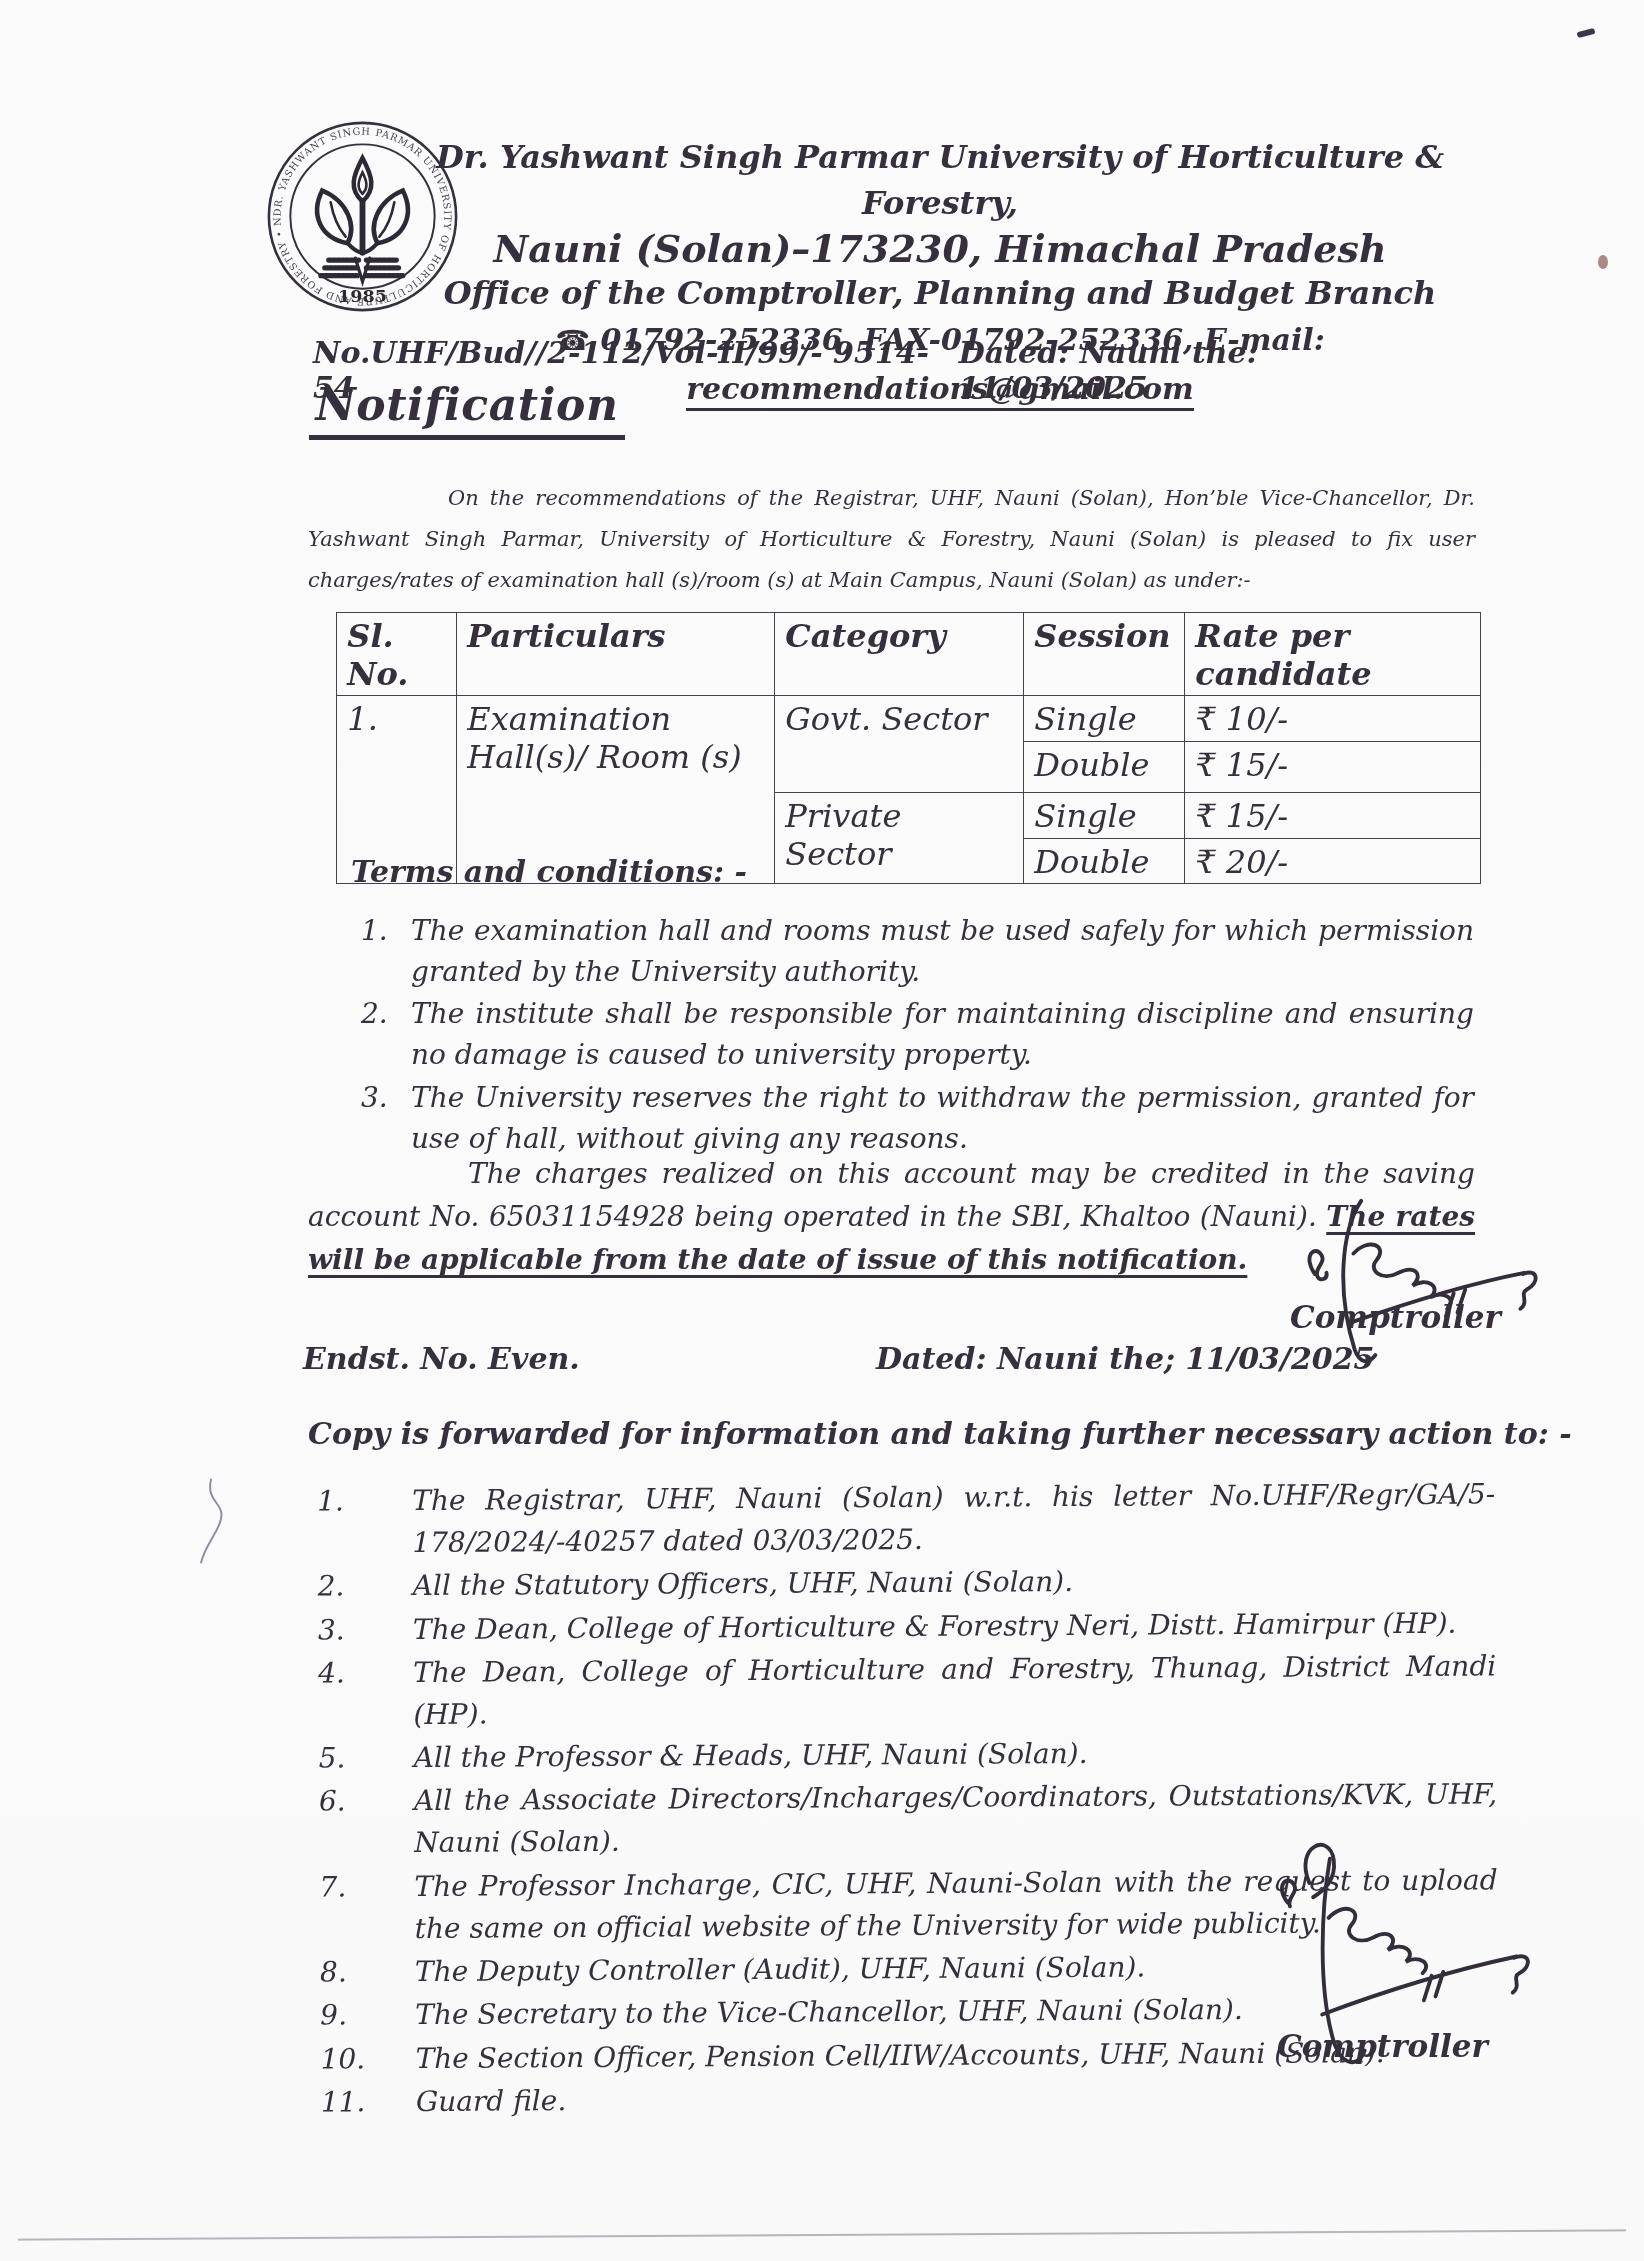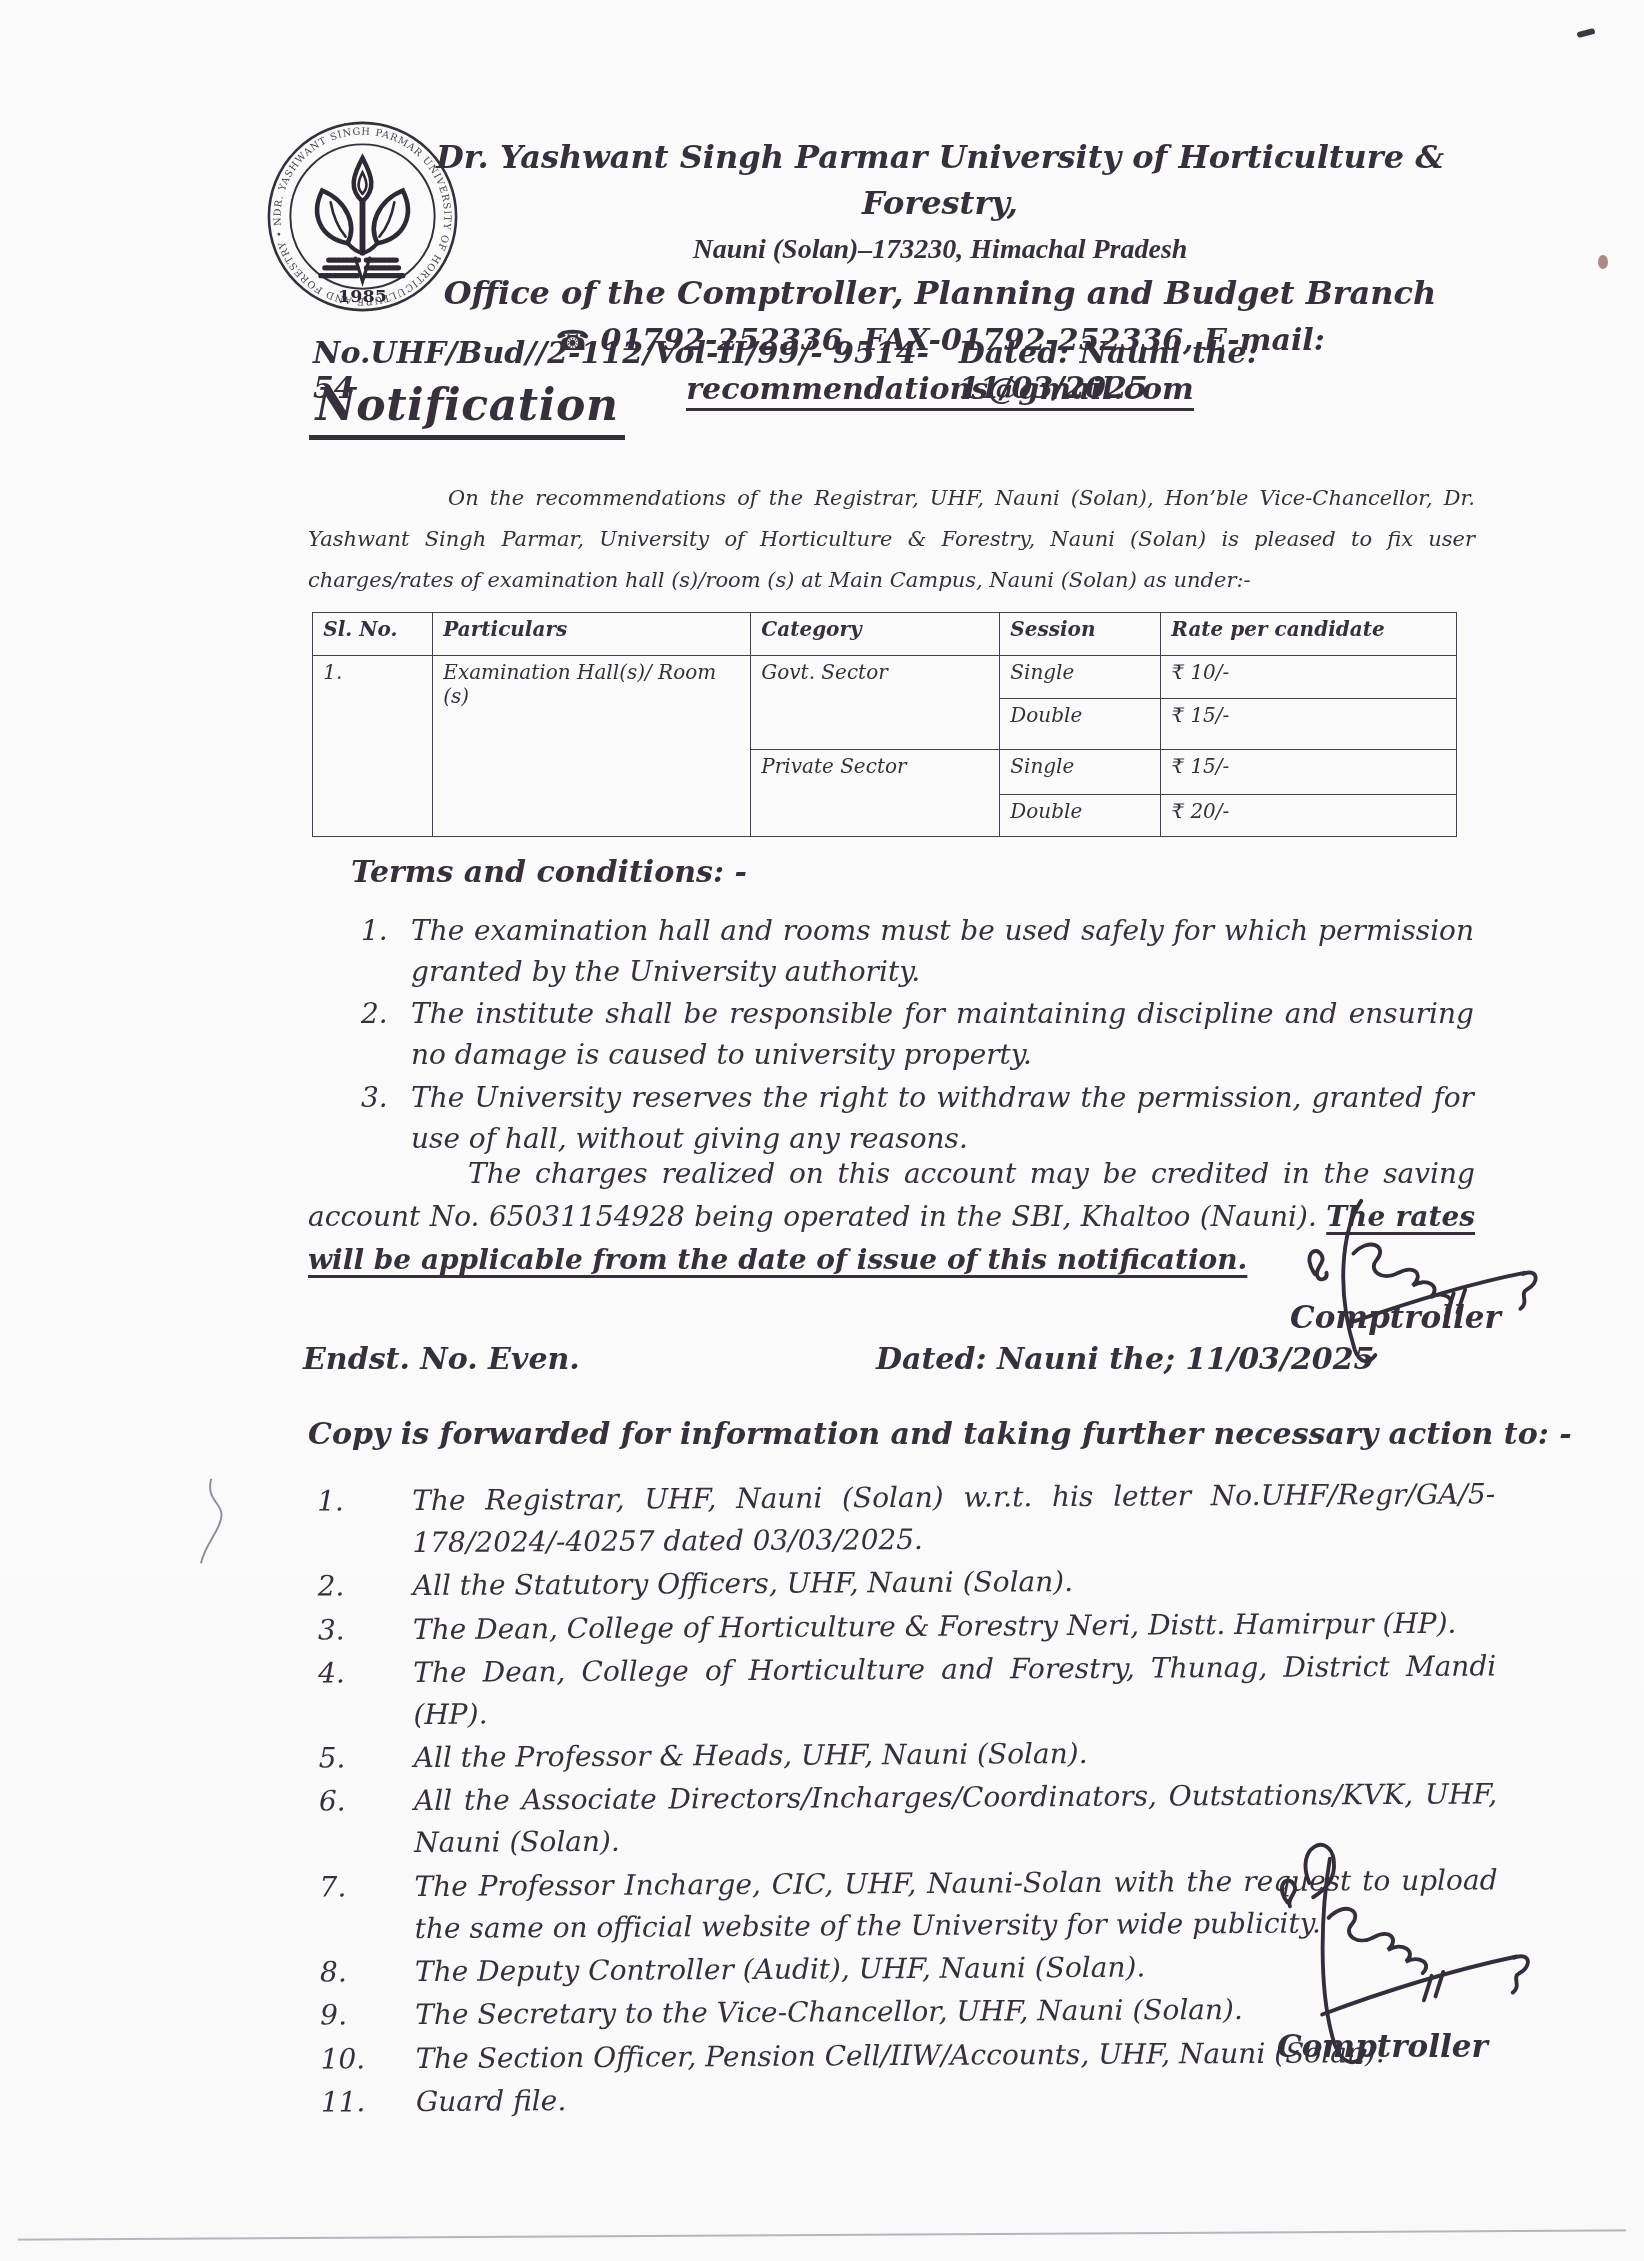--- a/index.html
+++ b/index.html
@@ -10,32 +10,32 @@
     background:linear-gradient(180deg,#fcfbfc 0%,#fbfafb 60%,#faf9fa 100%);
     font-family:"DejaVu Serif","Liberation Serif",serif;
     font-style:italic;
     color:#35303c;
     overflow:hidden;
   }
   
   .logo{position:absolute;left:265px;top:119px;width:195px;height:195px;}
   .header-text{position:absolute;left:399px;top:134px;width:1082px;text-align:center;font-weight:700;}
   .h-line1{font-size:32px;line-height:46px;}
-  .h-line2{font-size:28px;line-height:45px;font-family:Liberation Serif, serif;}
+  .h-line2{font-size:38px;line-height:45px;}
   .h-line3{font-size:32px;line-height:45px;}
   .h-line4{font-size:30px;line-height:48px;}
   .email{border-bottom:3.2px solid #35303c;padding-bottom:1.9px;}
   .phone-icon{font-family:"DejaVu Sans","Liberation Sans",sans-serif;font-style:normal;font-size:28px;}
   .ref-row{position:absolute;left:313px;top:335px;width:1135px;display:flex;justify-content:flex-start;font-weight:700;font-size:30px;}
   .title-wrap{position:absolute;left:309px;top:379px;width:1166px;text-align:left;}
   .title-wrap span{display:inline-block;font-weight:700;font-size:44px;border-bottom:5.2px solid #35303c;padding:0 6.4px 5.2px 6.4px;letter-spacing:0.6px;}
   
   .intro{position:absolute;left:308px;top:478px;width:1167px;font-size:21px;line-height:41px;text-align:justify;text-indent:140px;}
   
-  .rate-table{position:absolute;left:312px;top:612px;width:1144px;border-collapse:collapse;font-size:20px;table-layout:fixed;}
+  .rate-table{position:absolute;left:336px;top:612px;width:1144px;border-collapse:collapse;font-size:32px;table-layout:fixed;}
   .rate-table th,.rate-table td{border:1.9px solid #45404c;padding:3.9px 6.4px 2.6px 10.3px;text-align:left;vertical-align:top;}
   .rate-table th{font-weight:700;height:36px;}
   .rate-table td{font-weight:400;}
   .col-sl{width:120px;}.col-part{width:318px;}.col-cat{width:249px;}.col-ses{width:161px;}.col-rate{width:296px;}
   .r1 td{height:35px;}.r2 td{height:44px;}.r3 td{height:37px;}.r4 td{height:35px;}
   
   .terms-head{position:absolute;left:351px;top:854px;font-weight:700;font-size:30px;}
   .terms-list{position:absolute;left:361px;top:910px;width:1113px;font-size:28px;line-height:41px;}
   .t-item{display:flex;margin-bottom:1.3px;}
   .t-no{width:50px;flex:none;}

